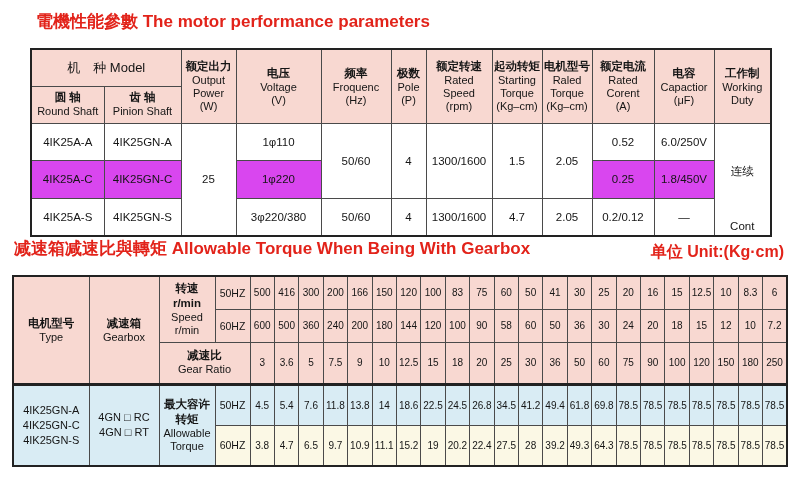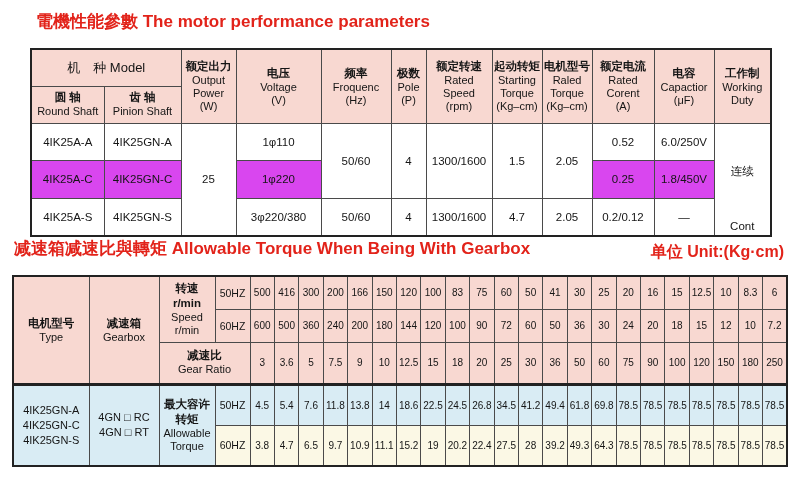--- a/index.html
+++ b/index.html
@@ -231,21 +231,21 @@
     <td>600</td>
         <td>500</td>
         <td>360</td>
         <td>240</td>
         <td>200</td>
         <td>180</td>
         <td>144</td>
         <td>120</td>
         <td>100</td>
         <td>90</td>
-        <td>72</td>
+        <td>58</td>
         <td>60</td>
         <td>50</td>
         <td>36</td>
         <td>30</td>
         <td>24</td>
         <td>20</td>
         <td>18</td>
         <td>15</td>
         <td>12</td>
         <td>10</td>

